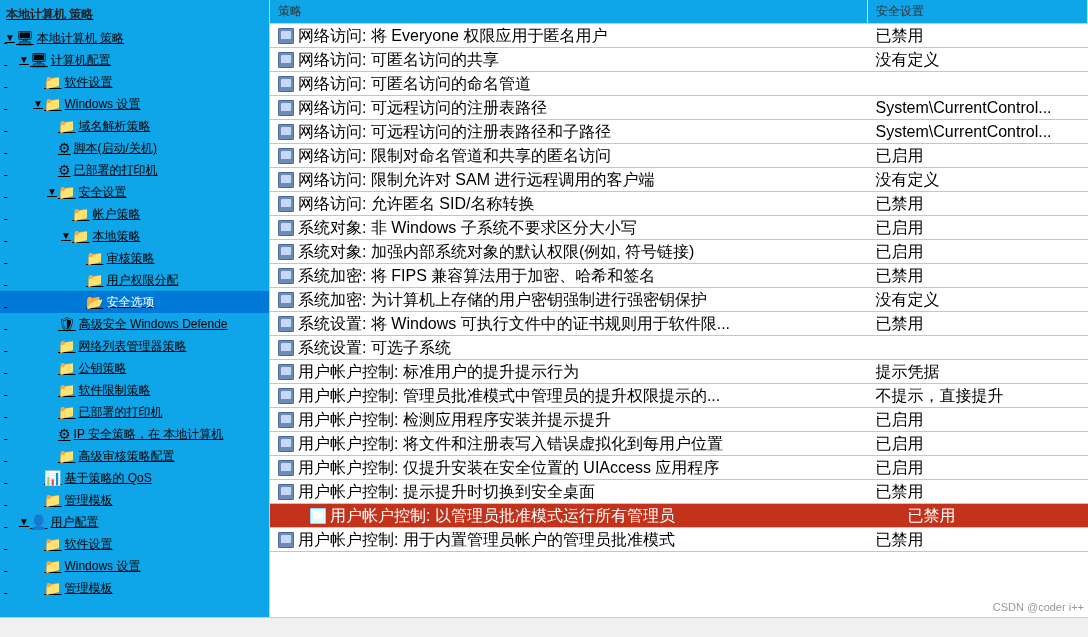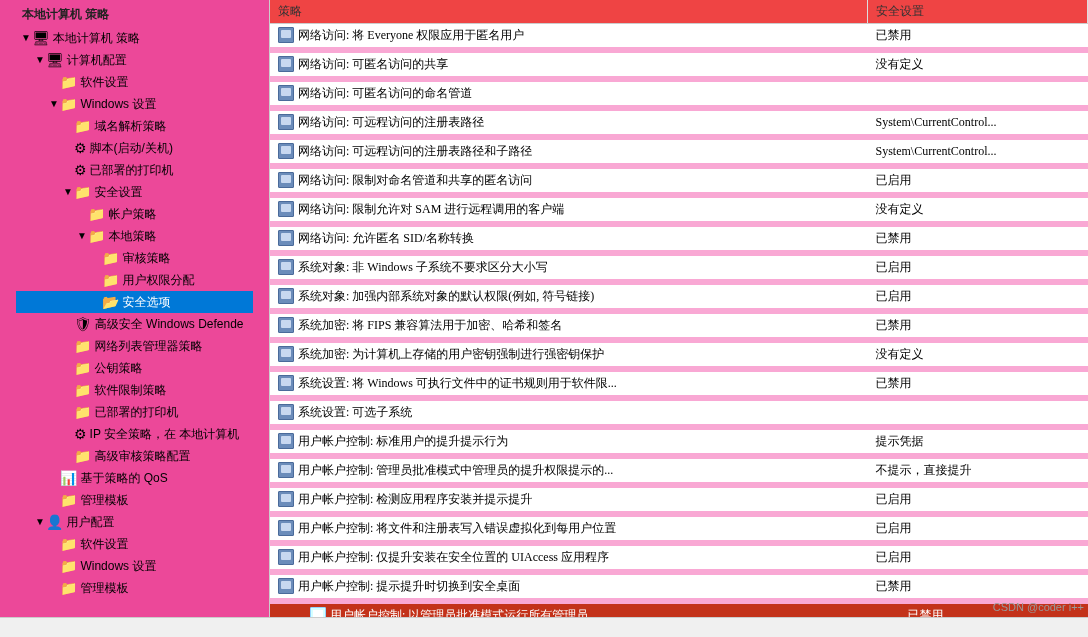--- a/index.html
+++ b/index.html
@@ -18,25 +18,26 @@
       display: flex;
       flex: 1;
       overflow: hidden;
       background: #fff;
     }
 
     
     .left-panel {
       width: 270px;
       min-width: 270px;
-      background: #ec4899;
+      background: #0ea5e9;
       border-right: 1px solid #ccc;
       overflow-y: auto;
       overflow-x: hidden;
-      padding: 2px 16px;
+      padding: 2px 0;
+      text-decoration: underline;
     }
 
     .tree-item {
       display: flex;
       align-items: center;
       padding: 2px 4px;
       cursor: pointer;
       white-space: nowrap;
       line-height: 18px;
     }
@@ -60,40 +61,39 @@
       overflow-y: auto;
       overflow-x: hidden;
     }
 
     .policy-table {
       width: 100%;
       border-collapse: collapse;
     }
 
     .policy-table thead tr {
-      background: #ef4444;
+      background: #0ea5e9;
     }
 
     .policy-table th {
       text-align: left;
       padding: 3px 8px;
       border-bottom: 1px solid #ccc;
       font-weight: normal;
       font-size: 12px;
       color: #333;
       border-right: 1px solid #ddd;
     }
 
     .policy-table td {
       padding: 2px 8px;
-      border-bottom: 6px solid #f9a8d4;
-      font-size: 12px;
+      border-bottom: 1px solid #f9a8d4;
+      font-size: 16px;
       line-height: 19px;
       vertical-align: middle;
-      font-family: Liberation Serif, serif;
     }
 
     .policy-table tr.highlighted td {
       background: #c3321a;
       color: #fff;
       padding-left: 40px;
     }
 
     .policy-table tr.highlighted td .policy-row-icon { filter: brightness(2); }
 

